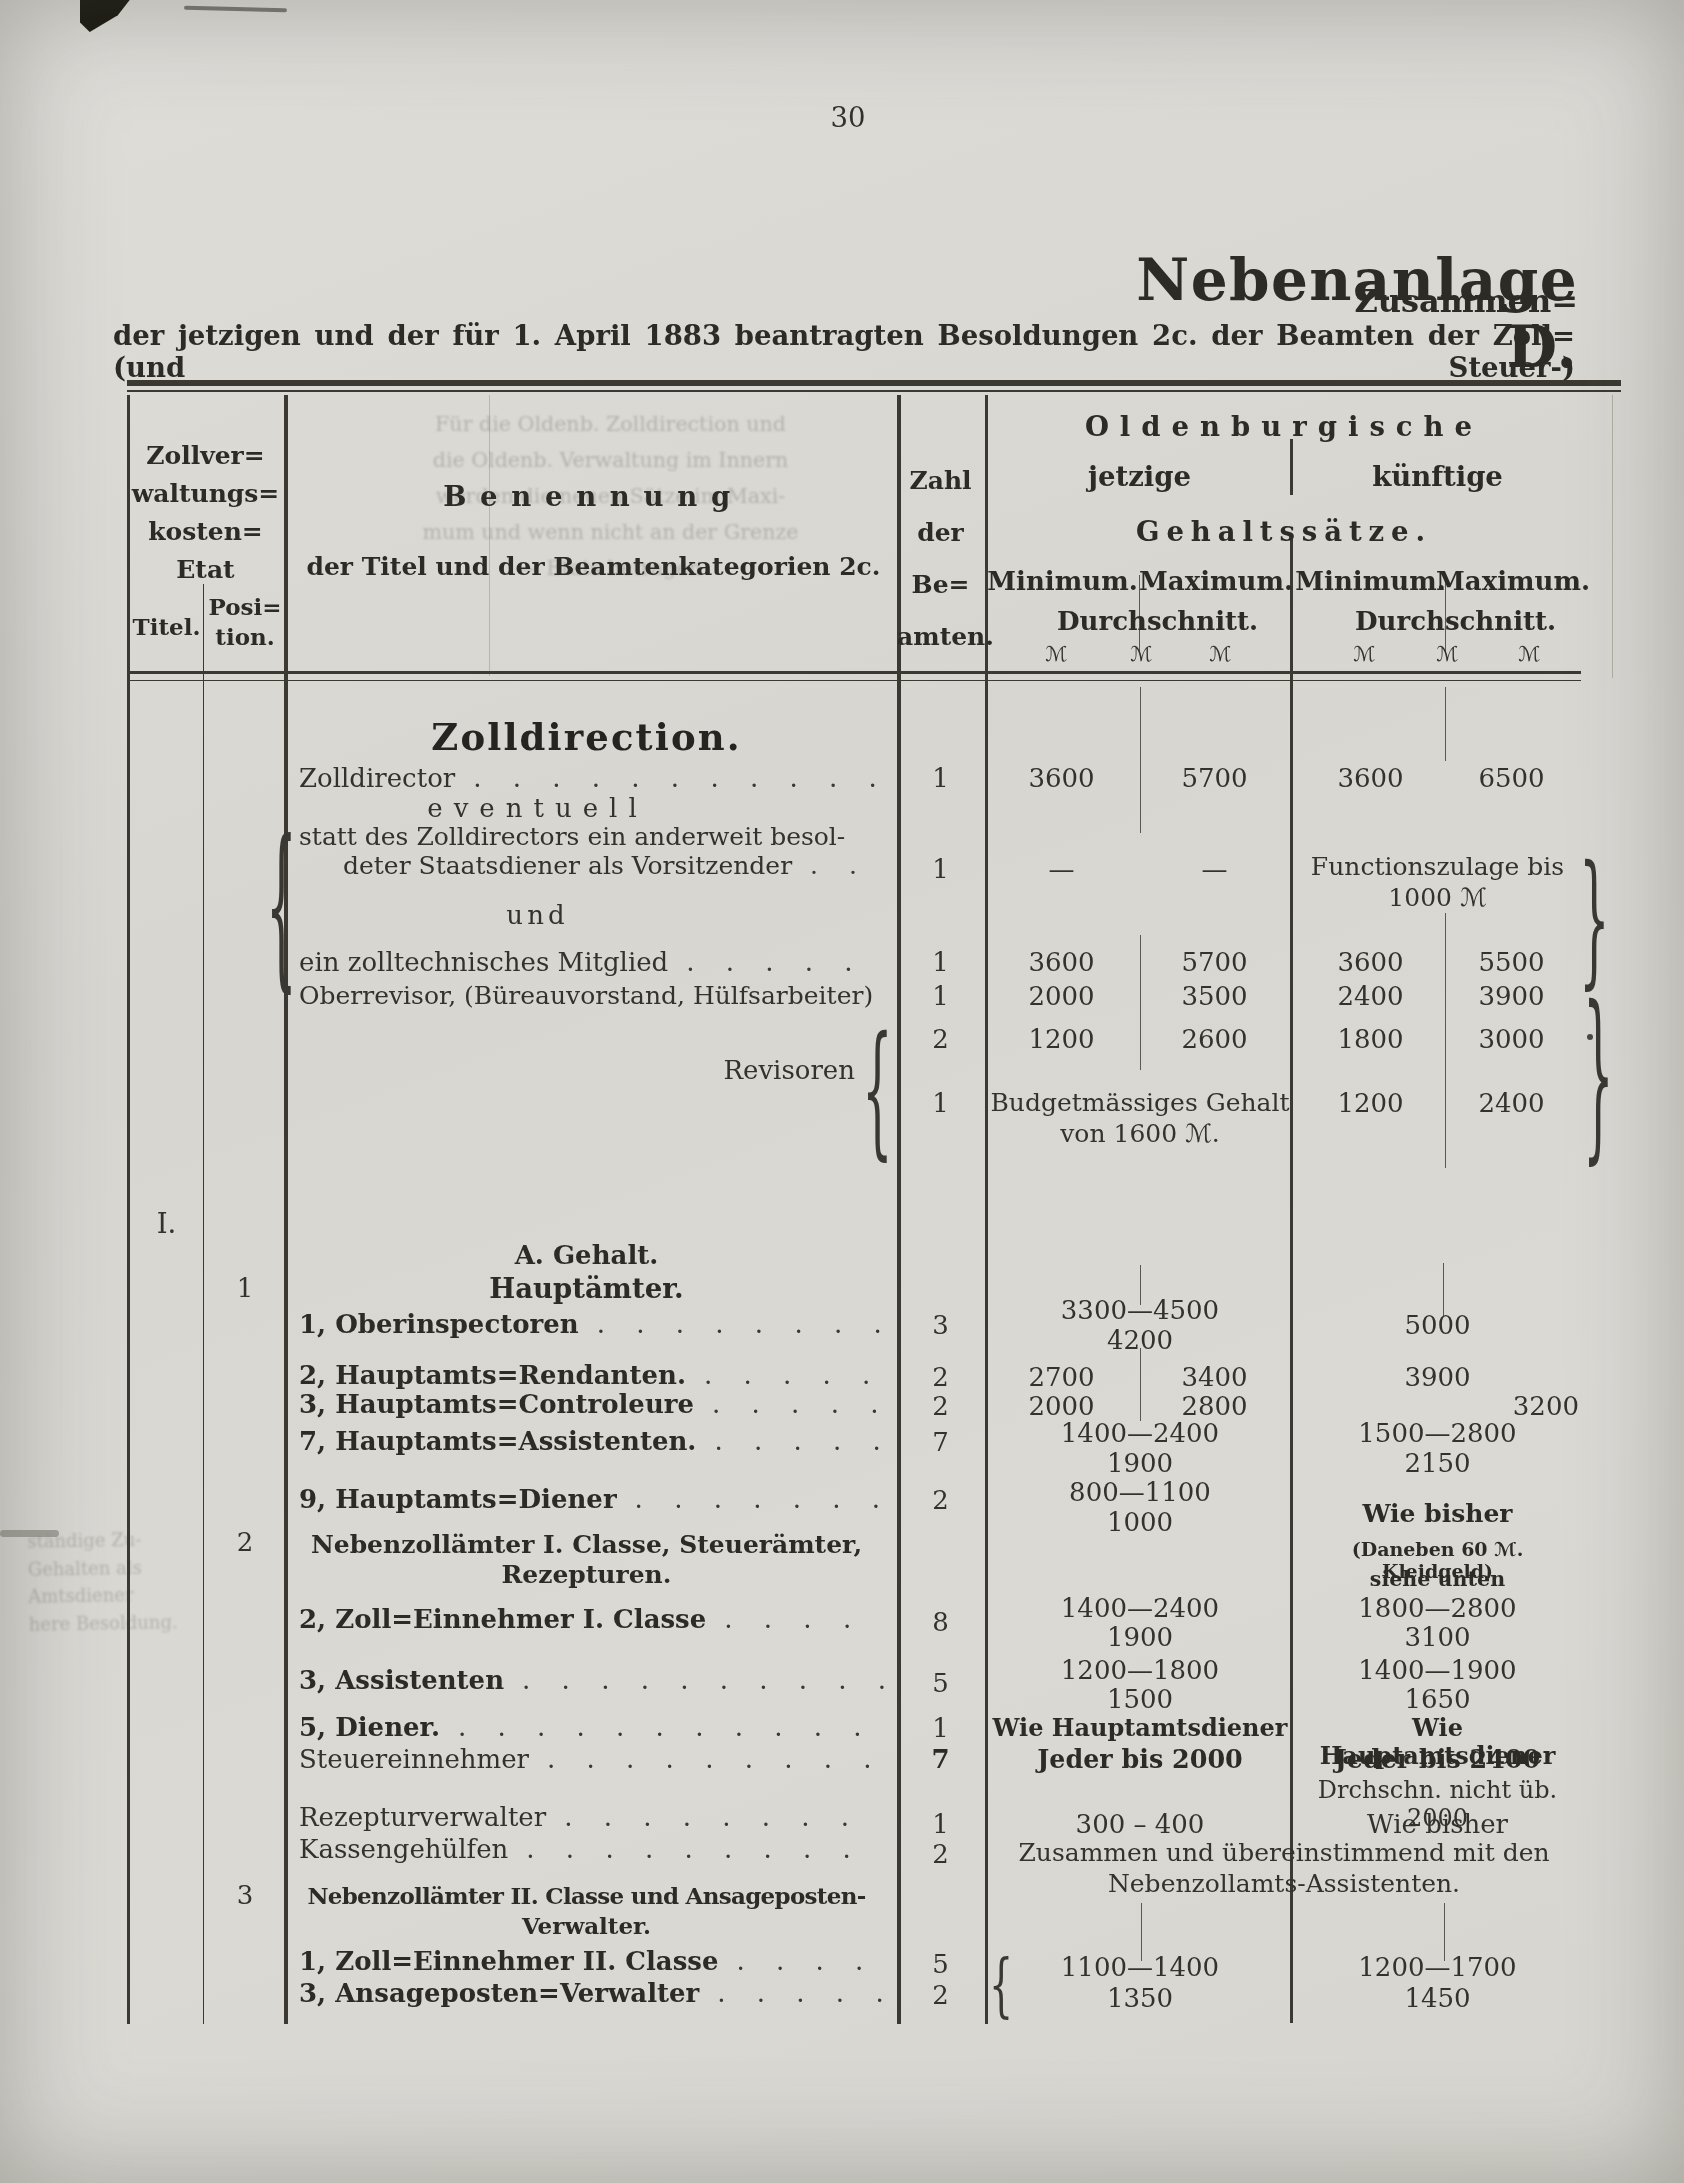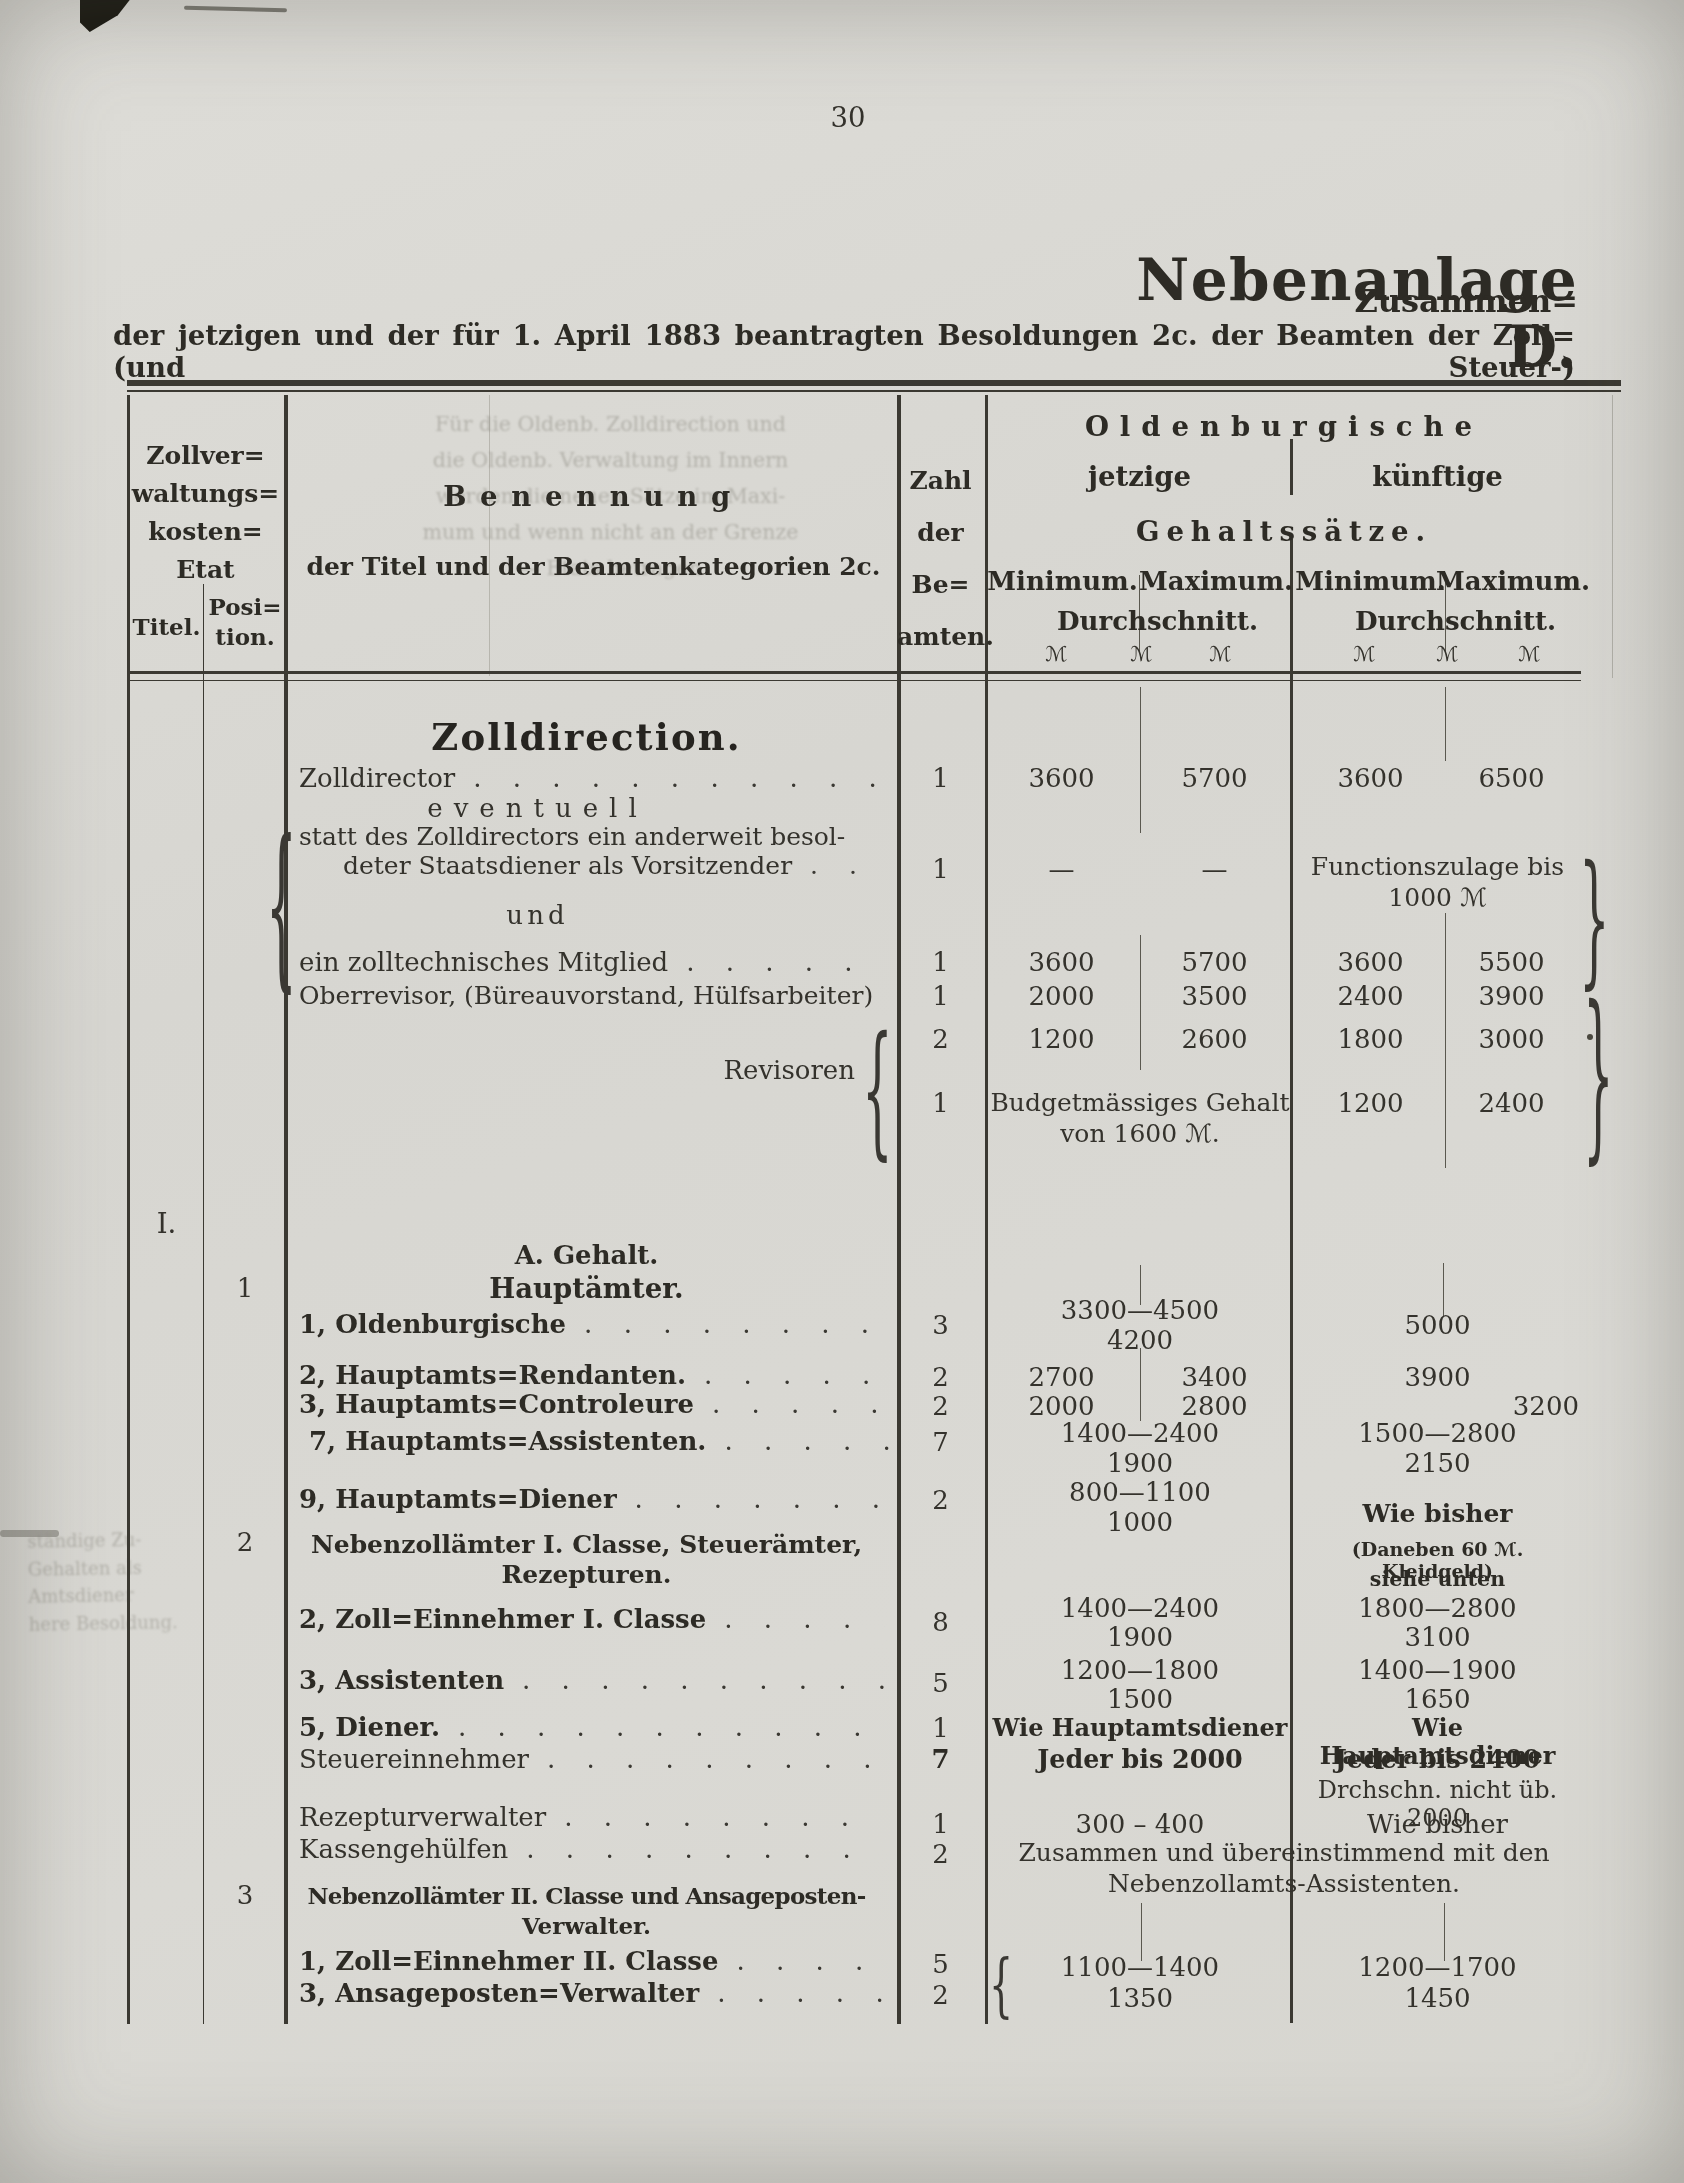--- a/index.html
+++ b/index.html
@@ -175,21 +175,21 @@
   <div class="brace" style="left:1579px;top:846px;transform:scale(0.7,2.1);">}</div>
   <div class="brace" style="left:1583px;top:983px;transform:scale(0.7,2.65);">}</div>
   <div class="brace" style="left:989px;top:1951px;transform:scale(0.55,1.0);">{</div>
 
   <div class="t ant ti" style="top:1208px;font-size:27.5px;">I.</div>
   <div class="t frk lblc" style="top:1241px;font-size:26px;">A. Gehalt.</div>
   <div class="t ant po" style="top:1274px;font-size:26px;">1</div>
   <div class="t frk lblc" style="top:1273px;font-size:27.5px;">Hauptämter.</div>
 
   <div class="t lbl row" style="top:1310px;">
-    <span class="frk">1, Oldenburgische</span><span class="leader">. . . . . . . . . .</span>
+    <span class="frk">1, Oberinspectoren</span><span class="leader">. . . . . . . . . .</span>
   </div>
   <div class="t ant zl" style="top:1311px;">3</div>
   <div class="t ant jsp" style="top:1296px;">3300—4500</div>
   <div class="t ant jsp" style="top:1326px;">4200</div>
   <div class="t ant ksp" style="top:1311px;">5000</div>
 
   <div class="t lbl row" style="top:1361px;">
     <span class="frk">2, Hauptamts=Rendanten.</span><span class="leader">. . . . . . . .</span>
   </div>
   <div class="t ant zl" style="top:1363px;">2</div>
@@ -198,21 +198,21 @@
   <div class="t ant ksp" style="top:1363px;">3900</div>
 
   <div class="t lbl row" style="top:1390px;">
     <span class="frk">3, Hauptamts=Controleure</span><span class="leader">. . . . . . .</span>
   </div>
   <div class="t ant zl" style="top:1392px;">2</div>
   <div class="t ant jm1" style="top:1392px;">2000</div>
   <div class="t ant jm2" style="top:1392px;">2800</div>
   <div class="t ant ksp" style="top:1392px;text-align:right;">3200</div>
 
-  <div class="t lbl row" style="top:1427px;margin-left:10px;">
+  <div class="t lbl row" style="top:1427px;">
     <span class="frk">7, Hauptamts=Assistenten.</span><span class="leader">. . . . . . . .</span>
   </div>
   <div class="t ant zl" style="top:1428px;">7</div>
   <div class="t ant jsp" style="top:1419px;">1400—2400</div>
   <div class="t ant jsp" style="top:1449px;">1900</div>
   <div class="t ant ksp" style="top:1419px;">1500—2800</div>
   <div class="t ant ksp" style="top:1449px;">2150</div>
 
   <div class="t lbl row" style="top:1485px;">
     <span class="frk">9, Hauptamts=Diener</span><span class="leader">. . . . . . . .</span>

